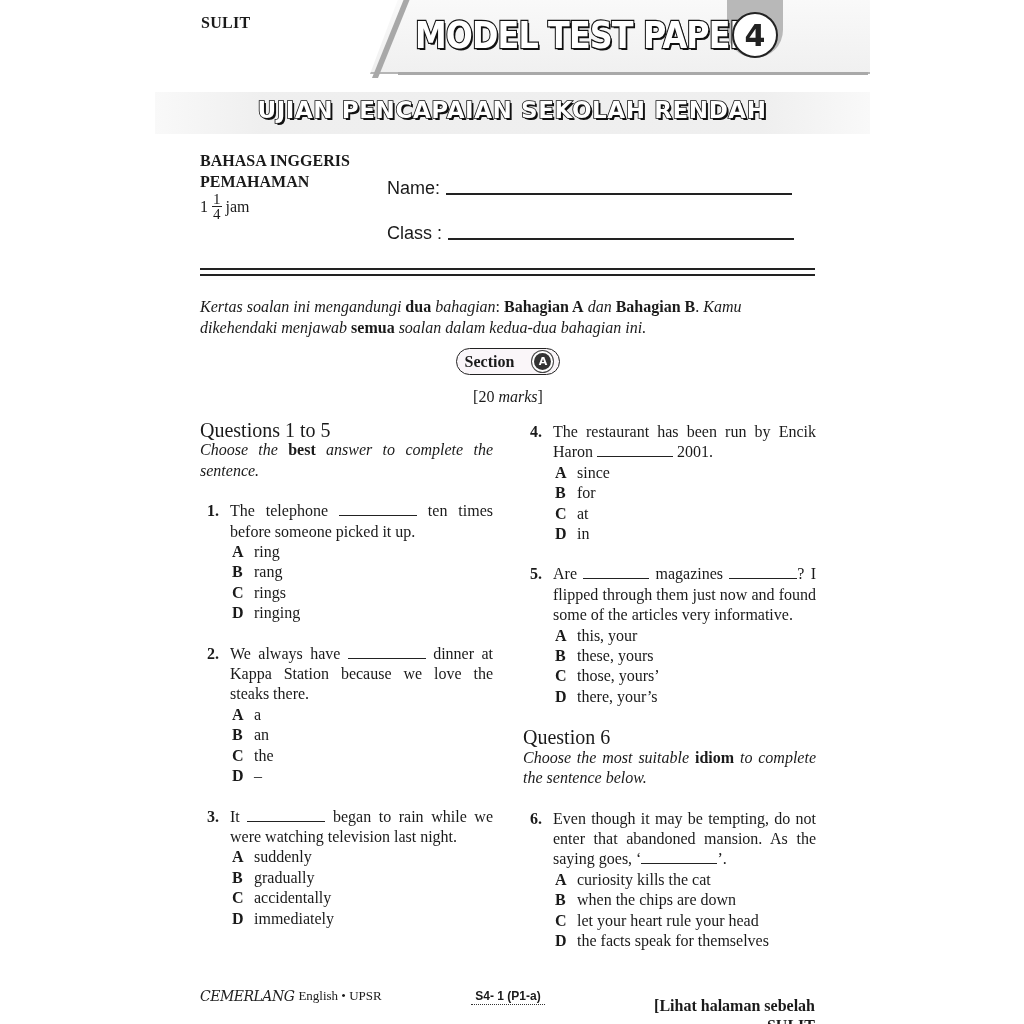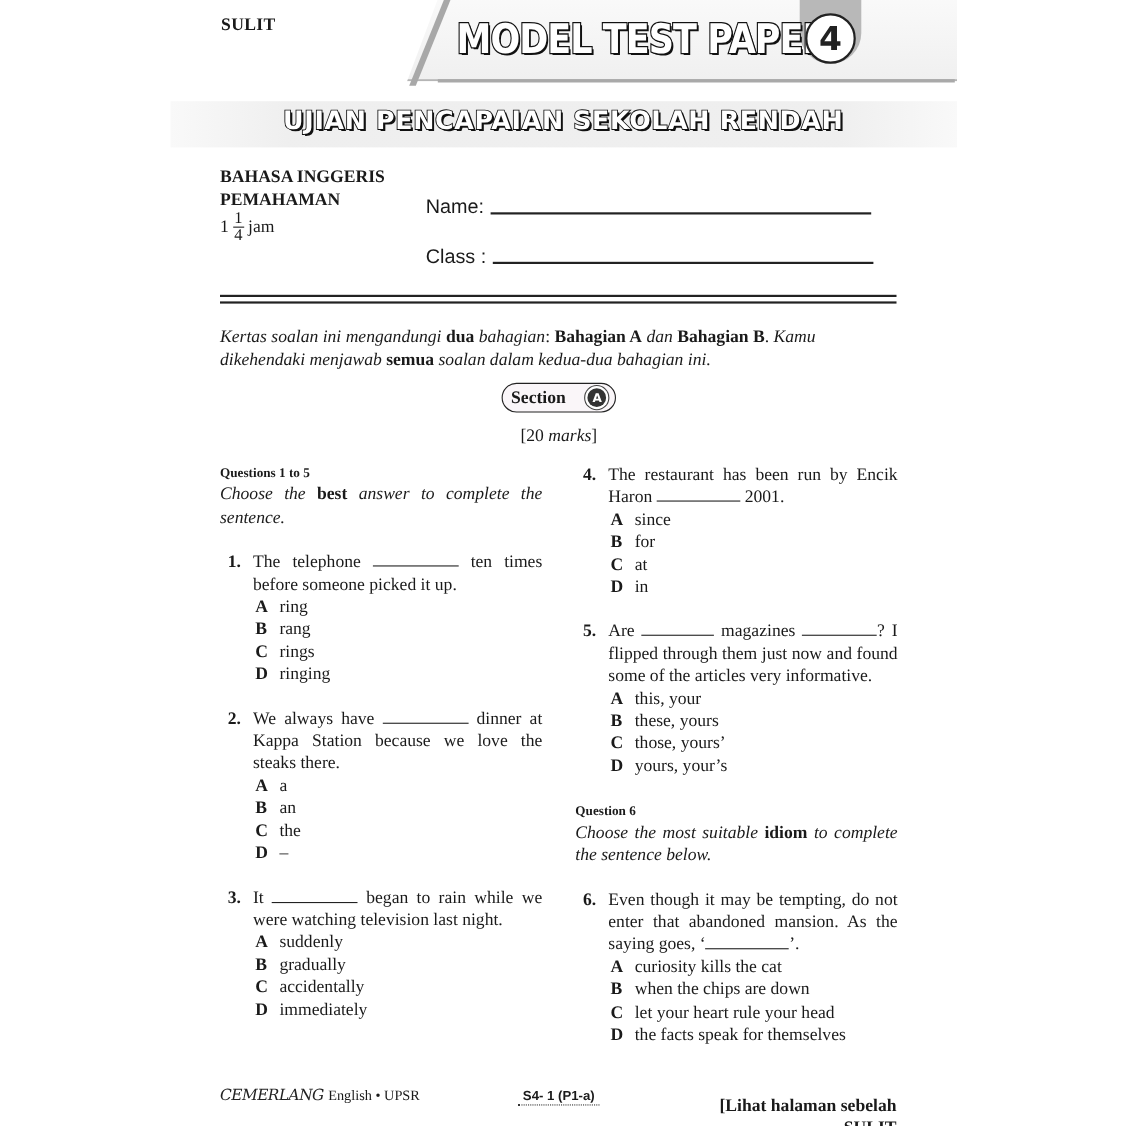--- a/index.html
+++ b/index.html
@@ -84,21 +84,21 @@
       display: flex; align-items: center; justify-content: center;
       box-shadow: 0 0 0 2px #fff, 0 0 0 3px #444;
     }
     .marks { position: absolute; left: 0; width: 1016px; top: 388px; text-align: center; font-size: 16px; }
 
     
     .col { position: absolute; font-size: 16px; line-height: 20.4px; }
     .col.left { left: 200px; top: 420px; width: 293px; }
     .col.right { left: 523px; top: 422px; width: 293px; }
 
-    .group-title { font-weight: bold; font-size: 12px; }
+    .group-title { font-weight: normal; font-size: 20px; }
     .group-instr { font-style: italic; text-align: justify; text-align-last: left; }
     .group-instr b { font-style: normal; font-weight: bold; }
 
     .question { position: relative; padding-left: 30px; margin-top: 0; }
     .qnum { position: absolute; left: 7px; top: 0; font-weight: bold; }
     .qstem { text-align: justify; }
     .blank { display: inline-block; border-bottom: 1.5px solid #222; height: 14px; vertical-align: baseline; }
     .opt { display: flex; padding-left: 2px; }
     .opt .letter { font-weight: bold; width: 22px; }
 
@@ -269,21 +269,21 @@
       <div class="opt">
           <span class="letter">B</span>
           <span>these, yours</span>
         </div>
       <div class="opt">
           <span class="letter">C</span>
           <span>those, yours’</span>
         </div>
       <div class="opt">
           <span class="letter">D</span>
-          <span>yours, your’s</span>
+          <span>there, your’s</span>
         </div>
     </div>
     <div class="spacer-s"></div>
 
     <div class="group-title">Question 6</div>
     <div class="group-instr"><span>Choose the most suitable </span><b>idiom</b><span> to complete the sentence below.</span></div>
     <div class="spacer-s"></div>
 
     <div class="question">
       <span class="qnum">6.</span>

